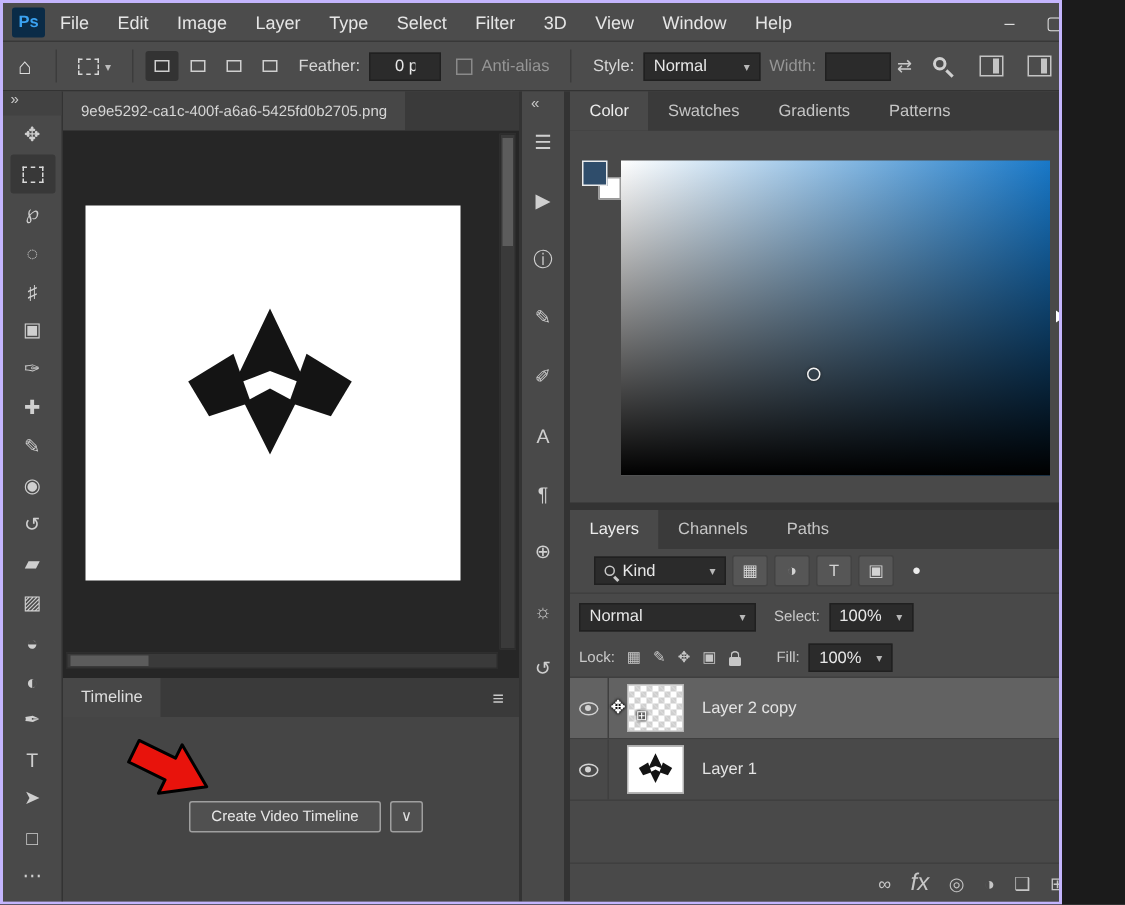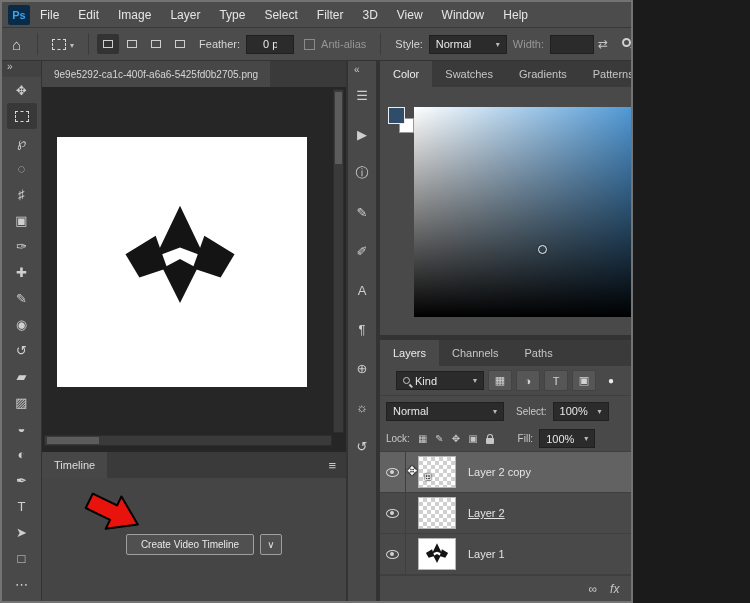--- a/index.html
+++ b/index.html
@@ -1,17 +1,17 @@
 <!DOCTYPE html>
 <html><head>
 <meta charset="utf-8">
 <style>
 *{margin:0;padding:0;box-sizing:border-box}
 body{background:#1b1b1b;font-family:"Liberation Sans","DejaVu Sans",sans-serif}
-#root{position:relative;width:633px;height:603px;border:2px solid #737373;background:#4c4c4c;overflow:hidden;color:#e0e0e0}
+#root{position:relative;width:708px;height:603px;border:2px solid #c4b5fd;background:#4c4c4c;overflow:hidden;color:#e0e0e0}
 
 .titlebar{position:absolute;left:0;top:0;width:746px;height:26px;background:#4c4c4c;border-bottom:1px solid #383838;display:flex;align-items:center}
 .ps-logo{width:22px;height:20px;margin:0 10px 0 6px;background:#0a2b47;color:#3ba3f2;font-size:11px;font-weight:bold;display:flex;align-items:center;justify-content:center;border-radius:2px}
 .menus{display:flex;gap:19px;font-size:12px;color:#e6e6e6}
 .menus span{cursor:default}
 .wincontrols{margin-left:auto;display:flex}
 .wc{width:30px;text-align:center;font-size:12px;color:#ddd;line-height:24px}
 
 .optionsbar{position:absolute;left:0;top:26px;width:746px;height:33px;background:#4c4c4c;border-bottom:1px solid #333;display:flex;align-items:center;font-size:11px}
 .home-glyph{font-size:15px;color:#ddd;margin:0 8px 0 10px}
@@ -105,21 +105,21 @@
 .eye::after{content:"";position:absolute;width:4px;height:4px;border-radius:50%;background:#d2d2d2;left:3px;top:1px}
 .thumb{width:38px;height:32px;margin-left:12px;border:1px solid #b5b5b5;position:relative;display:flex;align-items:center;justify-content:center}
 .checker{background-color:#fff;background-image:linear-gradient(45deg,#cfcfcf 25%,transparent 25%,transparent 75%,#cfcfcf 75%),linear-gradient(45deg,#cfcfcf 25%,transparent 25%,transparent 75%,#cfcfcf 75%);background-size:8px 8px;background-position:0 0,4px 4px}
 .white-thumb{background:#fff}
 .layer-name{margin-left:12px;font-size:11px;color:#e4e4e4}
 .layer-name.u{text-decoration:underline}
 .drag-cursor{position:absolute;left:27px;top:12px;color:#fff;font-size:12px;text-shadow:0 0 2px #000,0 0 2px #000;z-index:3}
 .copy-badge{position:absolute;left:44px;top:20px;color:#fff;font-size:9px;text-shadow:0 0 2px #000,0 0 2px #000;z-index:3}
 .bottombar{position:absolute;top:209px;left:0;width:368px;height:26px;border-top:1px solid #3f3f3f;display:flex;align-items:center;justify-content:flex-end;gap:13px;padding-right:16px;color:#c6c6c6;font-size:12px;background:#494949}
 .ba{display:flex;align-items:center;justify-content:center}
-.fx-label{font-size:12px;font-style:italic;color:#c6c6c6}
+.fx-label{font-size:16px;font-style:italic;color:#c6c6c6}
 .trash{width:9px;height:9px;border:1px solid #c8c8c8;border-radius:0 0 2px 2px;position:relative;margin-top:3px}
 .trash::before{content:"";position:absolute;top:-3px;left:-3px;width:13px;height:1px;background:#c8c8c8}
 .lp-scroll{position:absolute;right:2px;top:88px;width:8px;height:120px;background:#3e3e3e}
 .lp-thumb{position:absolute;left:1px;top:2px;width:6px;height:26px;background:#6a6a6a}
 </style>
 </head>
 <body>
 
 <div id="root">
 
@@ -376,27 +376,20 @@
             </span>
           <span class="drag-cursor">✥</span>
           <span class="copy-badge">⊞</span>
           <span class="thumb checker"></span>
           <span class="layer-name">Layer 2 copy</span>
         </div>
         <div class="layer-row">
           <span class="eye-cell">
               <i class="eye"></i>
             </span>
-          <span class="thumb checker"></span>
-          <span class="layer-name u">Layer 2</span>
-        </div>
-        <div class="layer-row">
-          <span class="eye-cell">
-              <i class="eye"></i>
-            </span>
           <span class="thumb white-thumb">
             <svg width="26" height="24" viewBox="0 0 110 100">
               <polygon points="55,4 76,48 55,40 34,48" fill="#141414"></polygon>
               <polygon points="8,46 34,30 44,58 20,66" fill="#141414"></polygon>
               <polygon points="102,46 76,30 66,58 90,66" fill="#141414"></polygon>
               <polygon points="55,50 70,58 55,88 40,58" fill="#141414"></polygon>
             </svg>
           </span>
           <span class="layer-name">Layer 1</span>
         </div>

